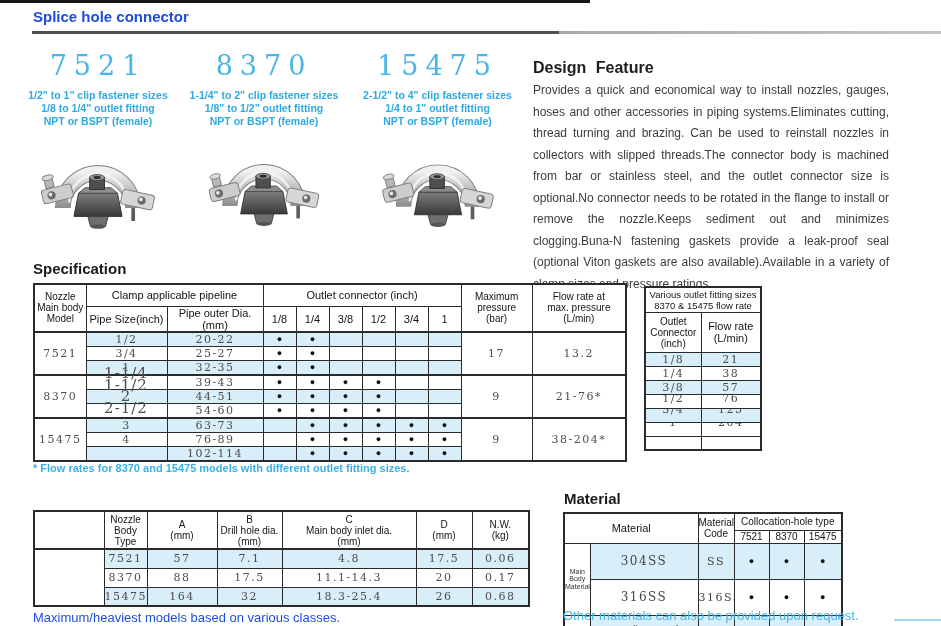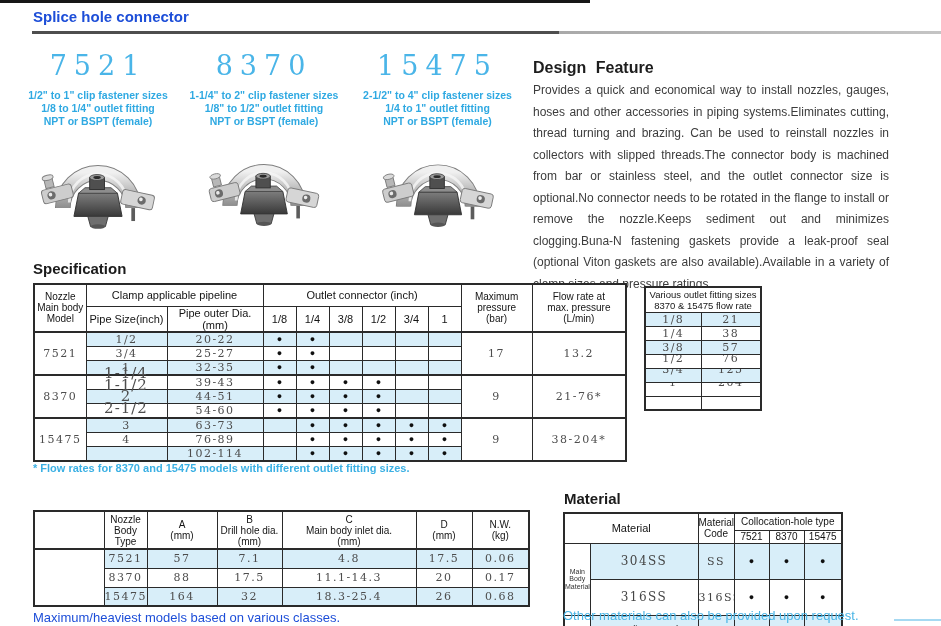--- a/index.html
+++ b/index.html
@@ -335,20 +335,31 @@
       <col style="width:56px">
       <col style="width:60px">
     </colgroup>
   <tbody>
     <tr class="t">
       <td colspan="2" class="title">
         <div>Various outlet fitting sizes</div>
         <div>8370 &amp; 15475 flow rate</div>
       </td>
     </tr>
+    <tr class="h">
+      <td class="hd-sm">
+        <div>Outlet</div>
+        <div>Connector</div>
+        <div>(inch)</div>
+      </td>
+      <td class="hd">
+        <div>Flow rate</div>
+        <div>(L/min)</div>
+      </td>
+    </tr>
     <tr class="r">
       <td class="num sh"><span>1/8</span></td>
       <td class="num sh"><span>21</span></td>
     </tr>
     <tr class="r">
       <td class="num"><span>1/4</span></td>
       <td class="num"><span>38</span></td>
     </tr>
     <tr class="r">
       <td class="num sh"><span>3/8</span></td>

